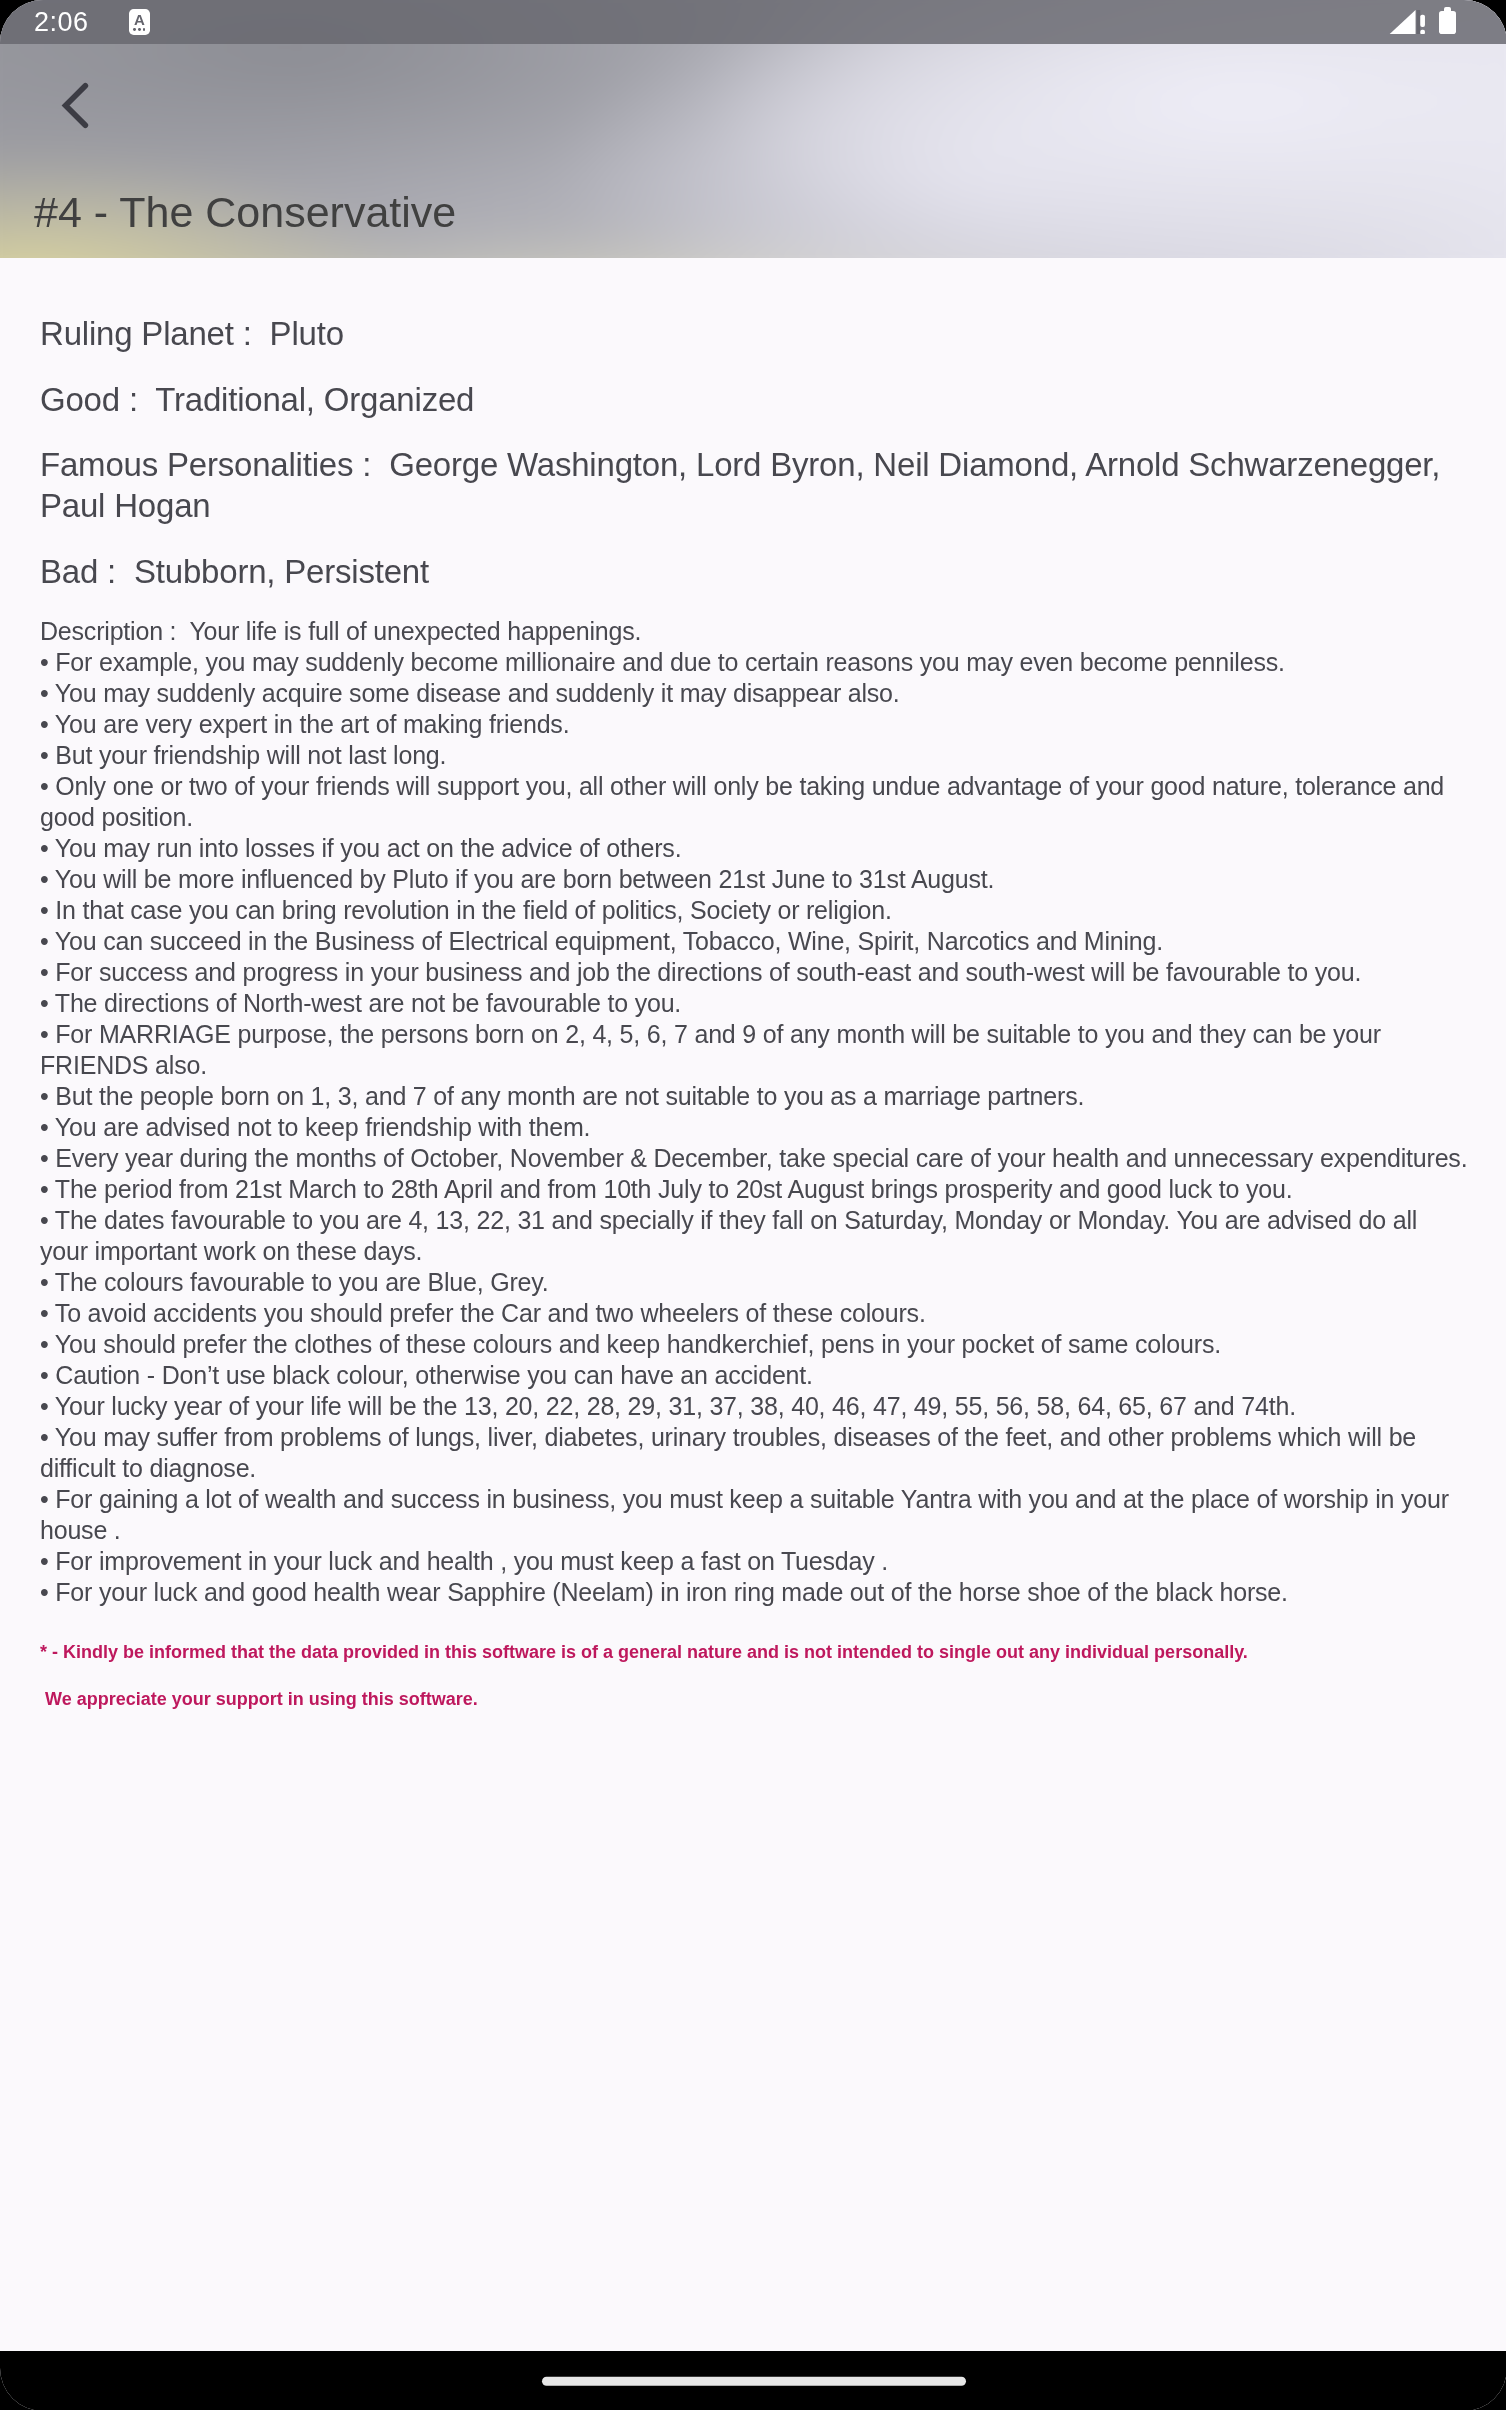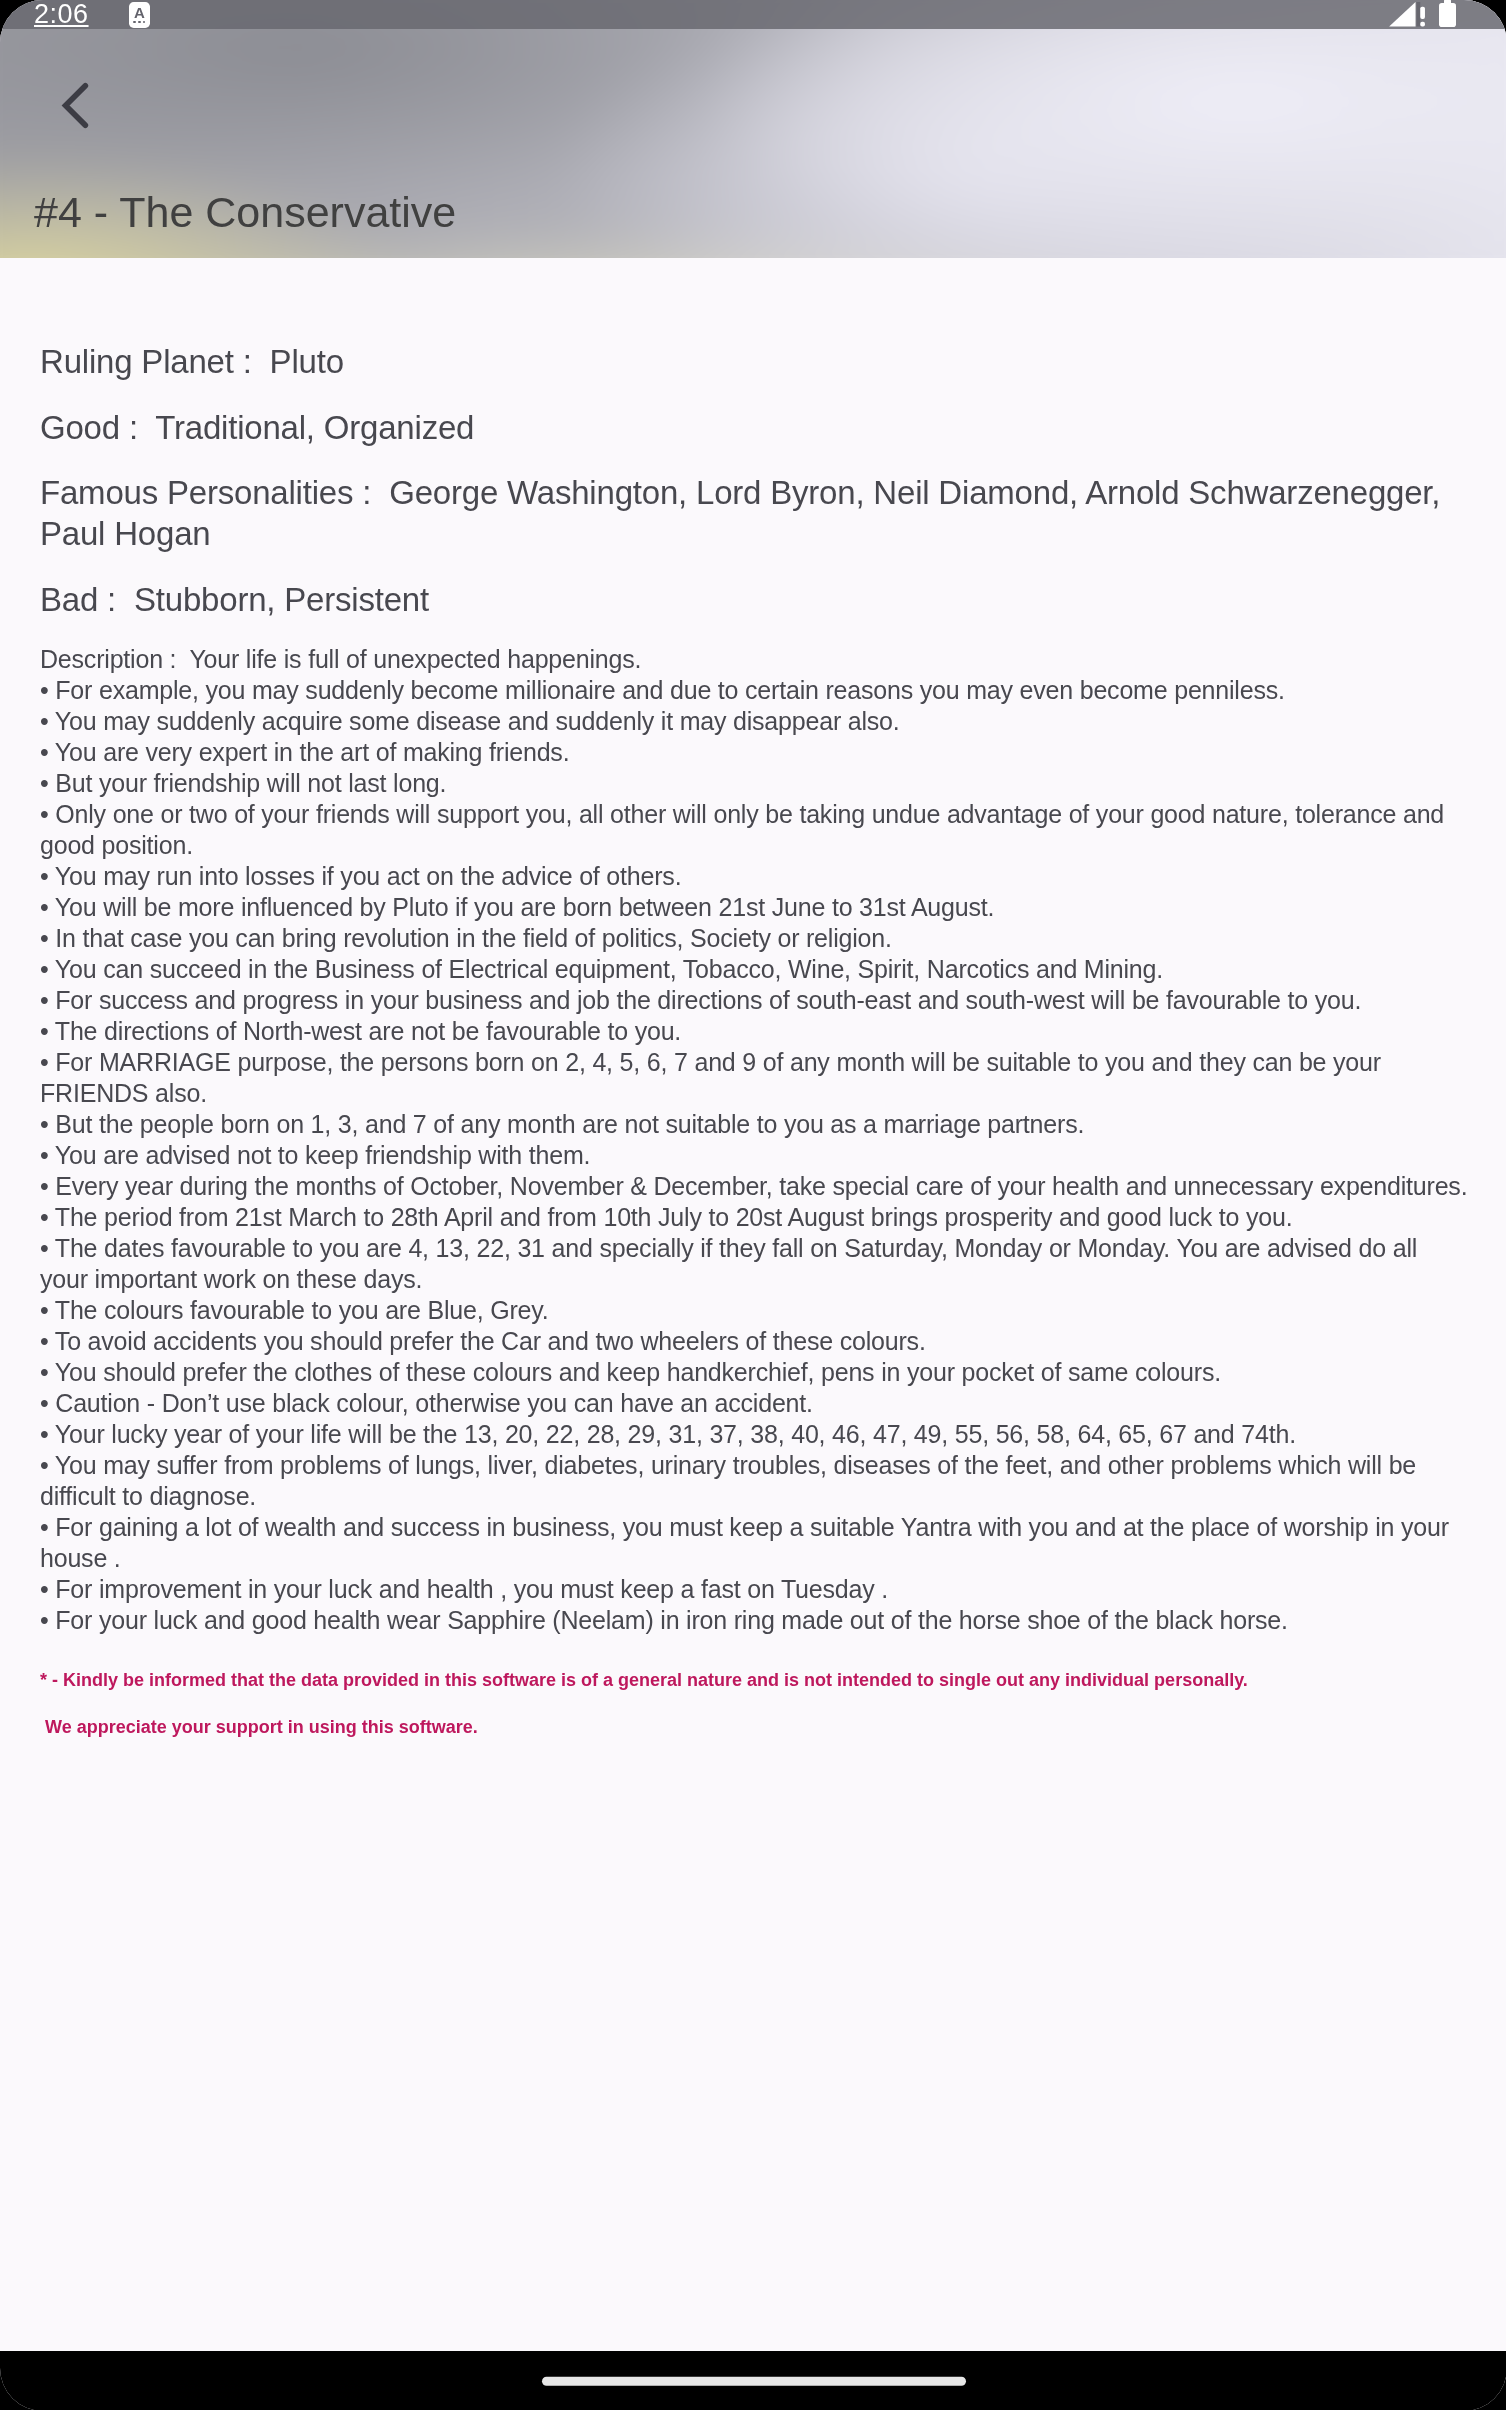--- a/index.html
+++ b/index.html
@@ -15,24 +15,24 @@
     position:absolute; inset:-56px; filter:blur(24.5px); z-index:0;
     background:
       radial-gradient(48% 65% at 80% 42%, rgba(240,239,248,0.95) 0%, rgba(240,239,248,0) 70%),
       radial-gradient(38% 70% at 64% 62%, rgba(226,225,236,0.9) 0%, rgba(226,225,236,0) 70%),
       radial-gradient(34% 55% at 5% 97%, rgba(233,225,158,0.95) 0%, rgba(233,225,158,0) 72%),
       radial-gradient(55% 42% at 42% 108%, rgba(240,236,200,0.92) 0%, rgba(240,236,200,0) 75%),
       radial-gradient(46% 55% at 22% 28%, rgba(136,137,144,0.9) 0%, rgba(136,137,144,0) 80%),
       linear-gradient(96deg, #9e9ea4 0%, #b2b2ba 45%, #d3d2dc 74%, #e7e6ef 100%);
   }
   .status-bar {
-    position:relative; z-index:2; height:29px;
+    position:relative; z-index:2; height:44px;
     display:flex; align-items:center;
     padding:0 51px 0 34px;
-    background:rgba(103,103,111,0.83); color:#fff;text-decoration:underline;
+    background:rgba(103,103,111,0.83); color:#fff;
   }
   .time { font-size:27px; letter-spacing:0.5px; }
   .notif-icon {
     margin-left:40px; width:21.7px; height:26px; background:#fff; border-radius:4.7px;
     display:flex; flex-direction:column; align-items:center; justify-content:center; gap:0.9px;
   }
   .notif-letter { font-size:15px; line-height:14px; font-weight:bold; color:#63636c; }
   .notif-dots { display:flex; gap:1.9px; }
   .notif-dots i { width:2.8px; height:2.8px; background:#63636c; border-radius:50%; }
   .status-right { margin-left:auto; display:flex; align-items:flex-end; gap:12.2px; }
@@ -44,21 +44,21 @@
   .back-btn {
     position:absolute; z-index:2; left:47px; top:77px;
     width:56px; height:56px; background:transparent; border:none; padding:0; cursor:pointer;
     display:flex; align-items:center; justify-content:center;
   }
   .title {
     position:absolute; z-index:2; left:34px; bottom:21px; margin:0;
     font-size:43px; font-weight:400; color:#404040;
   }
   
-  .content { flex:1 1 auto; overflow:hidden; padding:83px 38px 0 40px; background:#fbf9fc; }
+  .content { flex:1 1 auto; overflow:hidden; padding:55px 38px 0 40px; background:#fbf9fc; }
   .info-line {
     margin:0 0 24.5px 0; font-size:33px; line-height:41px;
     color:#48484f; white-space:pre-wrap; letter-spacing:-0.2px;
   }
   .desc { margin-top:0; }
   .desc-line {
     margin:0; font-size:25px; line-height:31px;
     color:#48484f; white-space:pre-wrap; letter-spacing:-0.2px;
   }
   .footnotes { margin-top:32px; }

